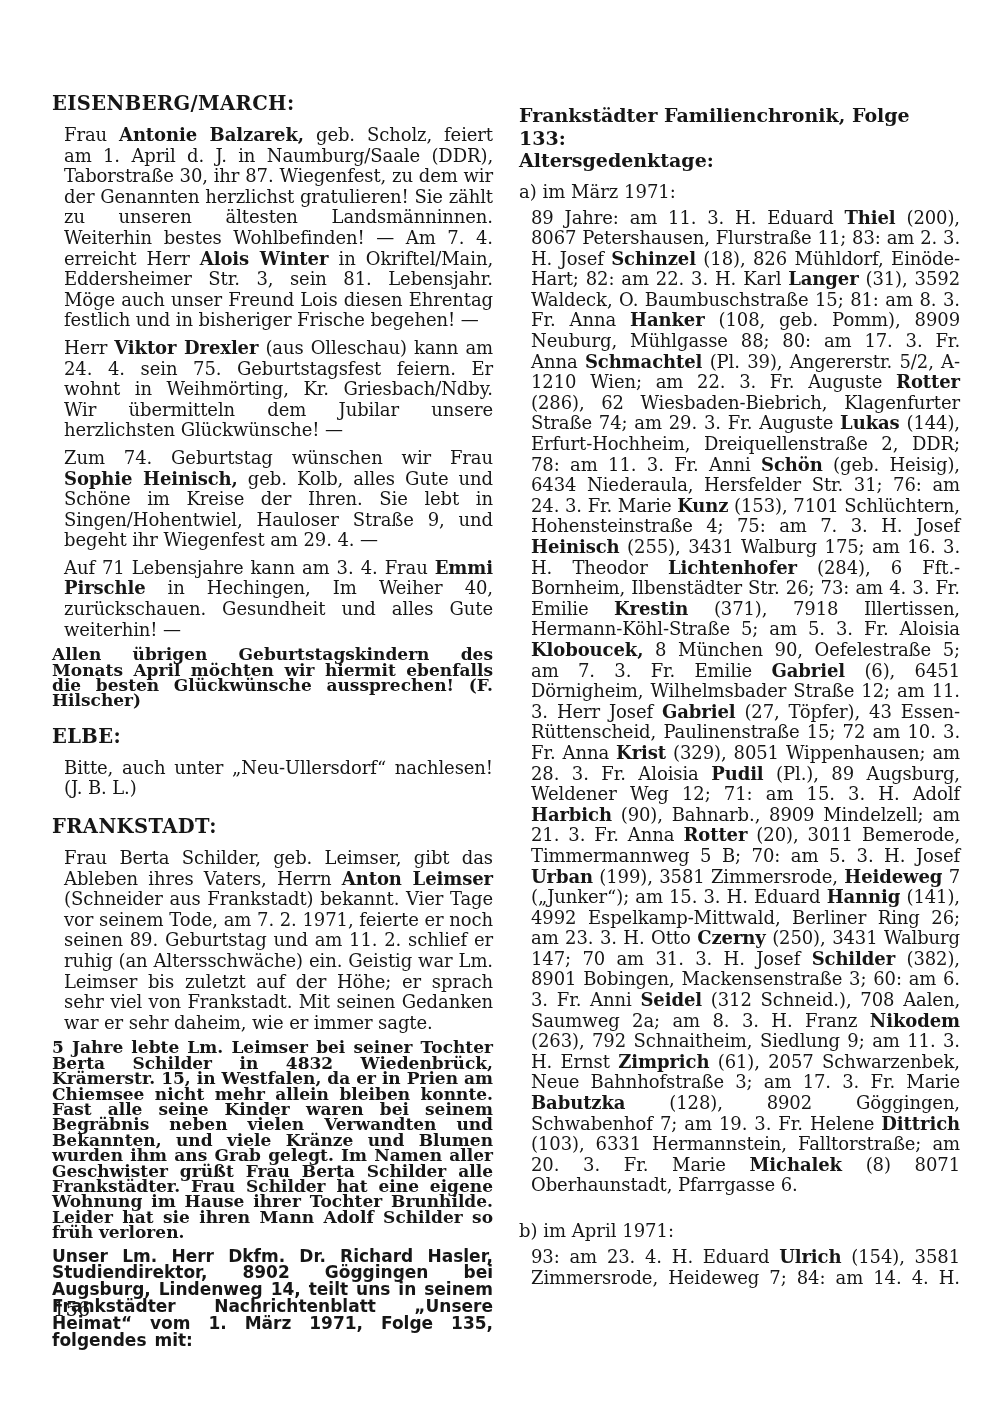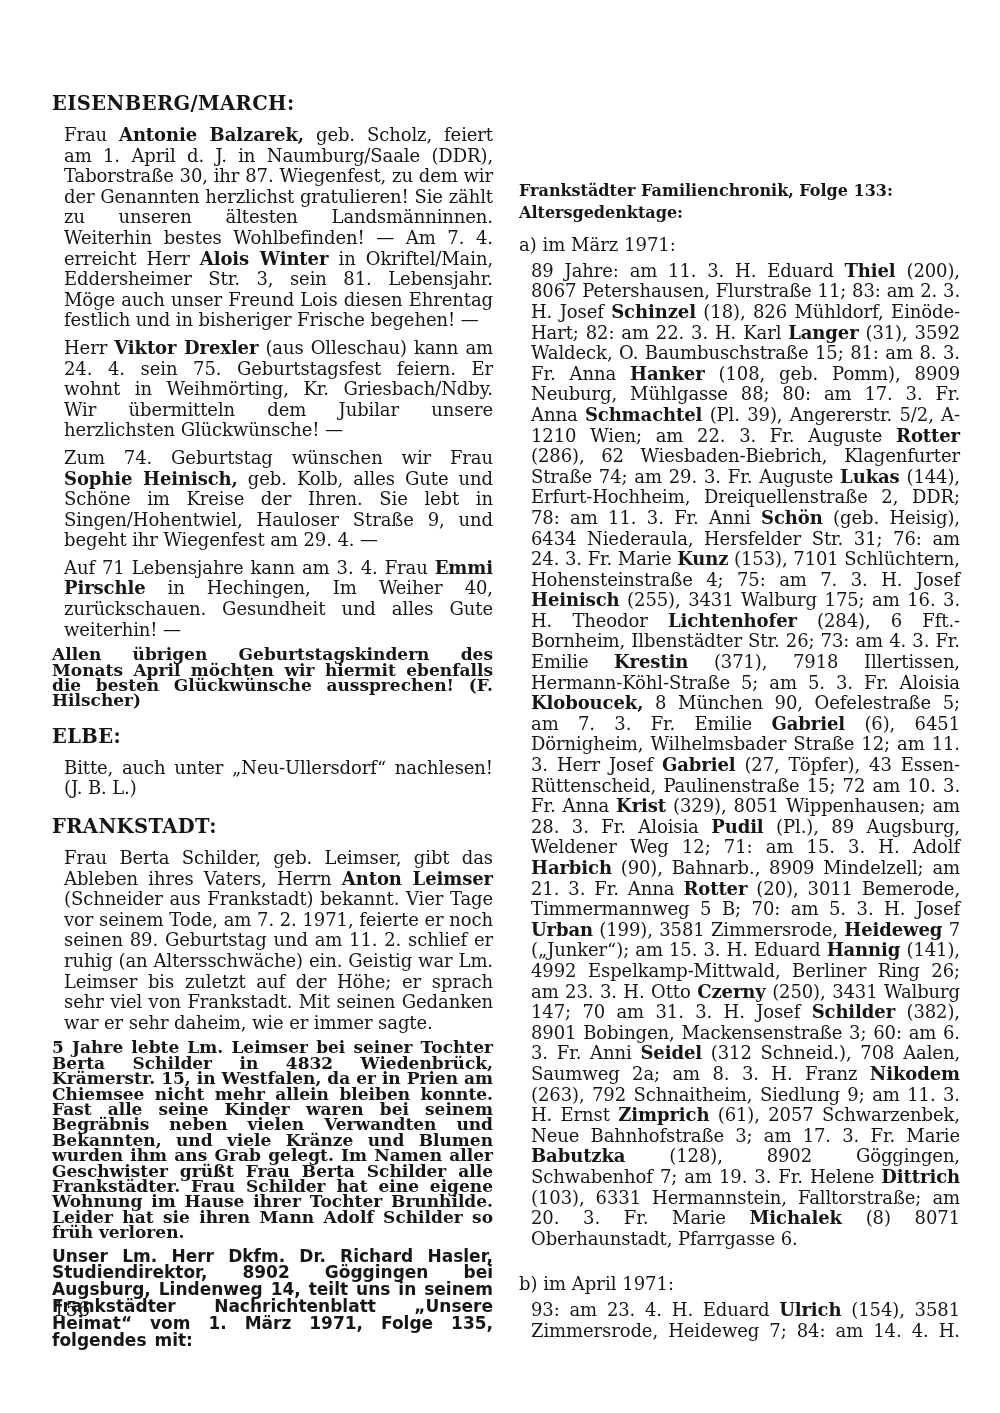--- a/index.html
+++ b/index.html
@@ -11,21 +11,20 @@
     background: #ffffff;
     color: #161616;
     font-family: "DejaVu Serif", serif;
     overflow: hidden;
   }
   .columns {
     display: flex;
     box-sizing: border-box;
     padding: 92px 40px 0 52px;
     gap: 26px;
-    align-items: flex-end;
   }
   .col { width: 441px; flex: 0 0 441px; }
 
   .shead {
     font-size: 19.5px;
     line-height: 23px;
     font-weight: bold;
     letter-spacing: 0.4px;
     margin: 0 0 10px 0;
   }
@@ -51,24 +50,24 @@
     font-family: "DejaVu Sans", sans-serif;
     font-size: 17px;
     line-height: 16.8px;
     font-weight: bold;
     text-align: justify;
     word-spacing: 2px;
     margin: 2px 0 0 0;
   }
 
   .chronik-title {
-    font-size: 16px;
+    font-size: 19px;
     line-height: 22.5px;
     font-weight: bold;
-    margin: 0 0 9px 0;
+    margin: 12px 0 9px 0;
   }
   .chronik-title div { display: block; }
   .sub-head {
     font-size: 18px;
     line-height: 21px;
     margin: 0 0 6px 0;
   }
   .gap-b { margin-top: 24px; }
   .justify-all { text-align-last: justify; }
 

